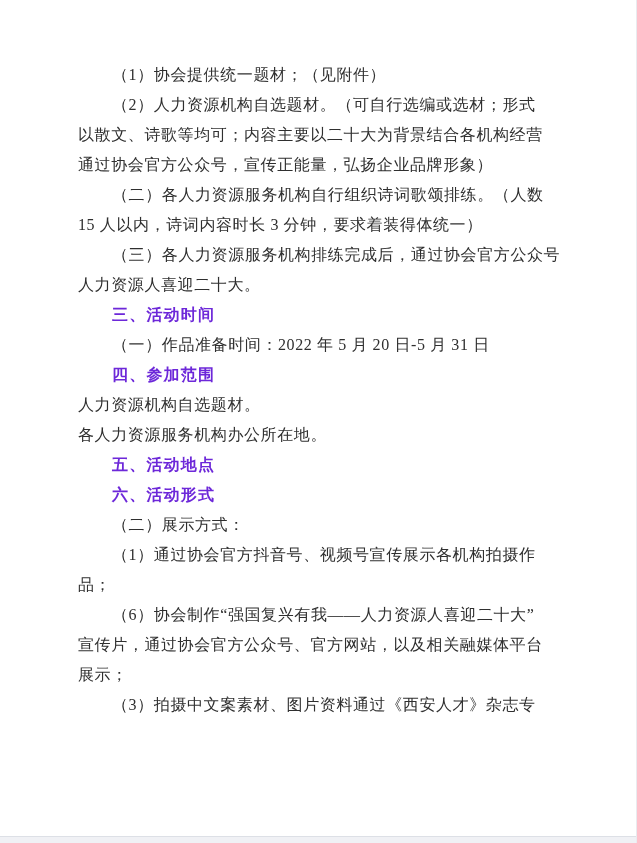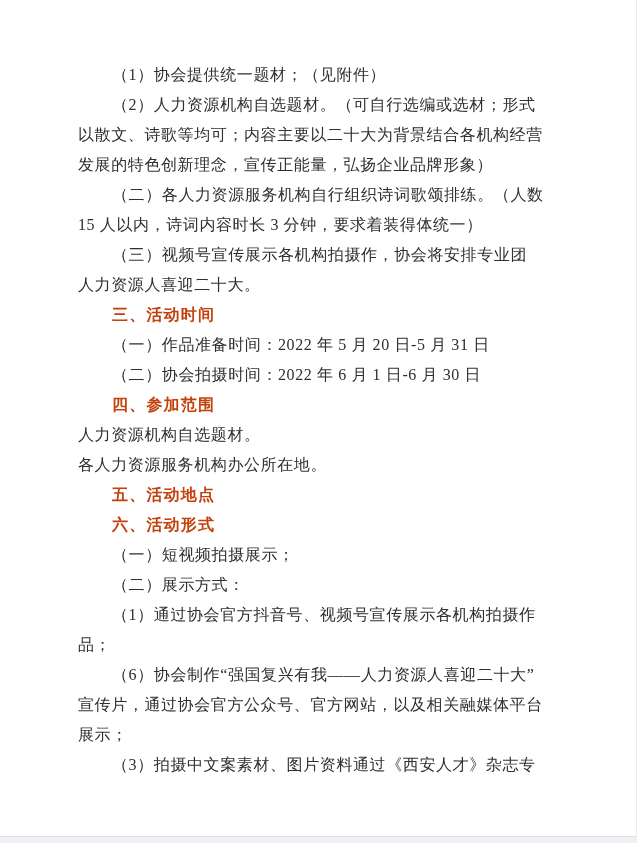--- a/index.html
+++ b/index.html
@@ -31,21 +31,21 @@
     height: 30px;
     white-space: nowrap;
     letter-spacing: 0.6px;
   }
   .doc-line.indent {
     padding-left: 34px;
   }
   .doc-line.heading {
     font-family: "Liberation Sans", "DejaVu Sans", sans-serif;
     font-weight: bold;
-    color: #c2410c;
+    color: #6d28d9;
     letter-spacing: 1.2px;
   }
   .page-bottom-edge {
     position: absolute;
     left: 0;
     top: 836px;
     width: 637px;
     height: 7px;
     background: #f0f1f5;
     border-top: 1px solid #dde0e6;
@@ -61,34 +61,32 @@
   }
 </style>
 </head>
 <body>
 
 <div class="page">
   <div class="content" id="doc-lines">
       <div class="doc-line indent">（1）协会提供统一题材；（见附件）</div>
       <div class="doc-line indent">（2）人力资源机构自选题材。（可自行选编或选材；形式</div>
       <div class="doc-line">以散文、诗歌等均可；内容主要以二十大为背景结合各机构经营</div>
-      <div class="doc-line">发展的特色创新理念，宣传正能量，弘扬企业品牌形象）</div>
+      <div class="doc-line">通过协会官方公众号，宣传正能量，弘扬企业品牌形象）</div>
       <div class="doc-line indent">（二）各人力资源服务机构自行组织诗词歌颂排练。（人数</div>
       <div class="doc-line">15 人以内，诗词内容时长 3 分钟，要求着装得体统一）</div>
-      <div class="doc-line indent">（三）视频号宣传展示各机构拍摄作，协会将安排专业团</div>
+      <div class="doc-line indent">（三）各人力资源服务机构排练完成后，通过协会官方公众号</div>
       <div class="doc-line">人力资源人喜迎二十大。</div>
       <div class="doc-line indent heading">三、活动时间</div>
       <div class="doc-line indent">（一）作品准备时间：2022 年 5 月 20 日-5 月 31 日</div>
-      <div class="doc-line indent">（二）协会拍摄时间：2022 年 6 月 1 日-6 月 30 日</div>
       <div class="doc-line indent heading">四、参加范围</div>
       <div class="doc-line">人力资源机构自选题材。</div>
       <div class="doc-line">各人力资源服务机构办公所在地。</div>
       <div class="doc-line indent heading">五、活动地点</div>
       <div class="doc-line indent heading">六、活动形式</div>
-      <div class="doc-line indent">（一）短视频拍摄展示；</div>
       <div class="doc-line indent">（二）展示方式：</div>
       <div class="doc-line indent">（1）通过协会官方抖音号、视频号宣传展示各机构拍摄作</div>
       <div class="doc-line">品；</div>
       <div class="doc-line indent">（6）协会制作“强国复兴有我——人力资源人喜迎二十大”</div>
       <div class="doc-line">宣传片，通过协会官方公众号、官方网站，以及相关融媒体平台</div>
       <div class="doc-line">展示；</div>
       <div class="doc-line indent">（3）拍摄中文案素材、图片资料通过《西安人才》杂志专</div>
     </div>
   <div class="page-bottom-edge"></div>
   <div class="page-right-edge"></div>

